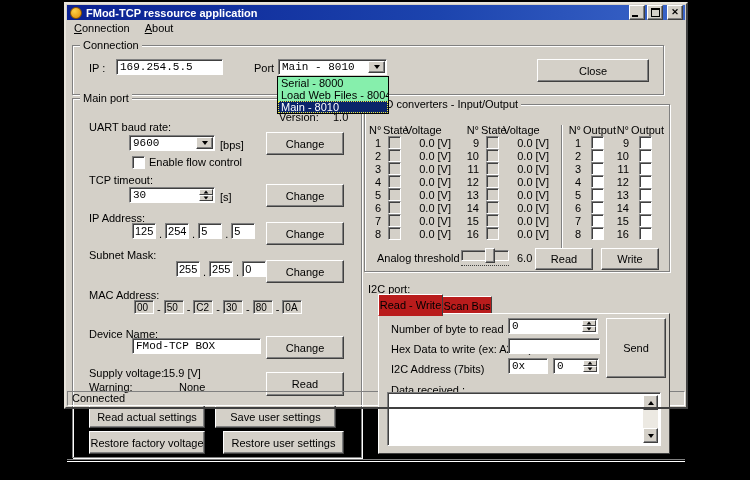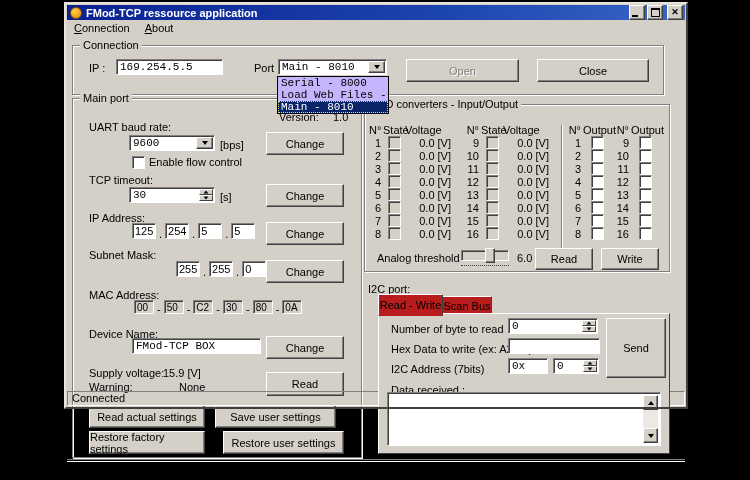--- a/index.html
+++ b/index.html
@@ -41,21 +41,21 @@
   .tri-dn{width:0;height:0;border-left:3px solid transparent;border-right:3px solid transparent;border-top:4px solid #000;}
   .tri-up{width:0;height:0;border-left:3px solid transparent;border-right:3px solid transparent;border-bottom:4px solid #000;}
   .spin{position:absolute;right:1px;top:1px;bottom:1px;width:14px;display:flex;flex-direction:column;}
   .spin-btn{flex:1;background:#d4d0c8;border:1px solid;border-color:#fff #404040 #404040 #fff;
        display:flex;align-items:center;justify-content:center;}
   .spin-btn .tri-dn,.spin-btn .tri-up{transform:scale(.8);}
   .cb{width:11px;height:11px;background:#fff;border:1px solid;border-color:#808080 #fff #fff #808080;
        box-shadow:inset 1px 1px 0 #404040;display:inline-block;}
   .cb.gray{background:#d4d0c8;}
   
-  .ddl{position:absolute;left:213px;top:74px;width:110px;background:#c4b5fd;border:1px solid #000;z-index:50;font-family:Liberation Mono, monospace;}
+  .ddl{position:absolute;left:213px;top:74px;width:110px;background:#86efac;border:1px solid #000;z-index:50;}
   .ddl-item{height:12px;line-height:12px;padding:0 3px;white-space:nowrap;overflow:hidden;}
   .ddl-item.sel{background:#0a246a;color:#fff;outline:1px dotted #e8e840;outline-offset:-1px;}
   
   .octets{position:absolute;display:flex;align-items:flex-end;}
   .octet{position:relative;width:24px;height:16px;background:#fff;border:1px solid;
        border-color:#808080 #fff #fff #808080;box-shadow:inset 1px 1px 0 #404040;
        padding:1px 2px;line-height:12px;margin-right:2px;box-sizing:border-box;}
   .octet-sep{margin:0 3px 0 1px;line-height:10px;}
   .mac .octet{width:20px;height:14px;background:#d4d0c8;font-size:10px;}
   
@@ -120,21 +120,20 @@
   <div class="group" style="left:8px;top:43px;width:590px;height:48px;">
     <span class="group-label">Connection</span>
     <span class="lbl" style="left:16px;top:16px;">IP :</span>
     <div class="field" style="left:43px;top:13px;width:99px;height:12px;">169.254.5.5</div>
     <span class="lbl" style="left:181px;top:16px;">Port :</span>
     <div class="field" style="left:205px;top:13px;width:101px;height:12px;">Main - 8010
       <span class="dd-btn">
           <span class="tri-dn"></span>
         </span>
     </div>
-    <div class="btn disabled" style="left:333px;top:13px;width:111px;height:21px;">Open</div>
     <div class="btn" style="left:464px;top:13px;width:110px;height:21px;">Close</div>
   </div>
 
   <div class="ddl">
       <div class="ddl-item">Serial - 8000</div>
       <div class="ddl-item">Load Web Files - 8004</div>
       <div class="ddl-item sel">Main - 8010</div>
     </div>
 
   <div class="group" style="left:8px;top:96px;width:288px;height:358px;">
@@ -213,21 +212,21 @@
     <div class="btn" style="left:193px;top:237px;width:76px;height:21px;">Change</div>
 
     <span class="lbl" style="left:16px;top:268px;">Supply voltage:</span>
     <span class="lbl" style="left:90px;top:268px;">15.9 [V]</span>
     <span class="lbl" style="left:16px;top:282px;">Warning:</span>
     <span class="lbl" style="left:106px;top:282px;">None</span>
     <div class="btn" style="left:193px;top:273px;width:76px;height:22px;">Read</div>
 
     <div class="btn" style="left:16px;top:306px;width:114px;height:21px;">Read actual settings</div>
     <div class="btn" style="left:142px;top:306px;width:119px;height:21px;">Save user settings</div>
-    <div class="btn" style="left:16px;top:332px;width:114px;height:21px;">Restore factory settings</div>
+    <div class="btn" style="left:16px;top:332px;width:114px;height:21px;">Restore factory voltage</div>
     <div class="btn" style="left:150px;top:332px;width:119px;height:21px;">Restore user settings</div>
   </div>
 
   <div class="group" style="left:300px;top:102px;width:304px;height:166px;">
     <span class="group-label">A/D converters - Input/Output</span>
     <div class="ad-grid">
         <div class="num hdr">N°</div>
         <div class="hdr">State</div>
         <div class="hdr">Voltage</div>
         <div class=""></div>

